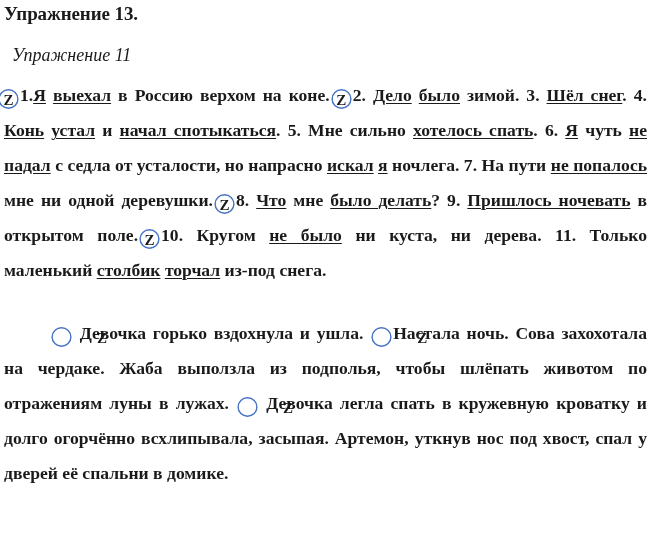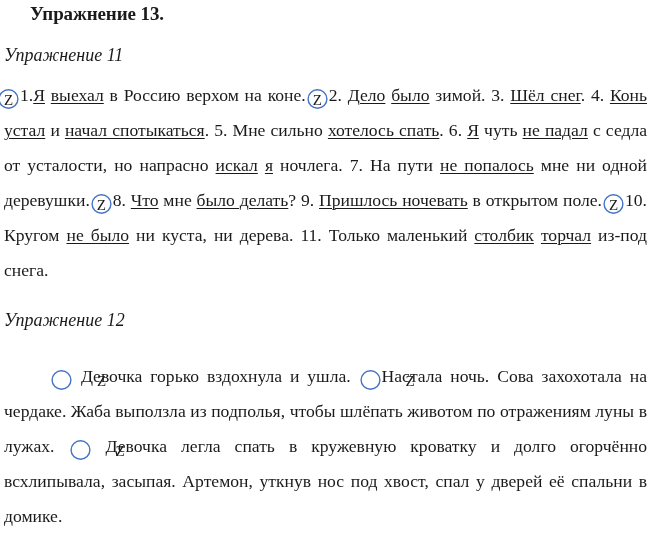--- a/index.html
+++ b/index.html
@@ -22,55 +22,55 @@
     box-sizing: border-box;
     padding: 0 4px 0 2px;
   }
 
   
   .header-row {
     display: flex;
     align-items: baseline;
     justify-content: space-between;
     padding: 3px 2px 0 2px;
-    margin-left: 26px;
   }
   .doc-title {
     font-size: 19px;
     font-weight: bold;
     letter-spacing: -0.1px;
     white-space: nowrap;
   }
   .copyright {
     font-size: 17px;
     font-weight: normal;
     white-space: nowrap;
     padding-right: 2px;
   }
 
   
   .sub-head {
     font-size: 18px;
     font-style: italic;
-    margin: 0;
+    margin: 8px;
     padding: 0 0 0 2px;
     white-space: nowrap;
   }
   .sub-head-11 { margin-top: 20px; }
   .sub-head-12 { margin-top: 22px; }
 
   
   .para {
     font-size: 17.6px;
     line-height: 35px;
     text-align: justify;
     text-justify: inter-word;
     margin: 0;
     padding: 0 0 0 2px;
     hyphens: none;
+    font-weight: bold;
   }
   .para-1 {
     margin-top: 12px;
   }
   .para-2 {
     margin-top: 28px;
     text-indent: 46px;
   }
   
   .para-1 { text-align-last: auto; }
@@ -124,21 +124,20 @@
   <div class="para para-1"><span class="zmark clipped"><svg viewBox="0 0 21 20" aria-hidden="true">
           <ellipse cx="10.5" cy="10" rx="9.4" ry="9.2" fill="none" stroke="#4472c4" stroke-width="1.4"></ellipse>
         </svg><span class="zglyph">Z</span></span>1.<u class="mark">Я</u> <u class="mark">выехал</u> в Россию верхом на коне.<span class="zmark"><svg viewBox="0 0 21 20" aria-hidden="true">
           <ellipse cx="10.5" cy="10" rx="9.4" ry="9.2" fill="none" stroke="#4472c4" stroke-width="1.4"></ellipse>
         </svg><span class="zglyph">Z</span></span>2. <u class="mark">Дело</u> <u class="mark">было</u> зимой. 3. <u class="mark">Шёл снег</u>. 4. <u class="mark">Конь</u> <u class="mark">устал</u> и <u class="mark">начал спотыкаться</u>. 5. Мне сильно <u class="mark">хотелось спать</u>. 6. <u class="mark">Я</u> чуть <u class="mark">не падал</u> с седла от усталости, но напрасно <u class="mark">искал</u> <u class="mark">я</u> ночлега. 7. На пути <u class="mark">не попалось</u> мне ни одной деревушки.<span class="zmark"><svg viewBox="0 0 21 20" aria-hidden="true">
           <ellipse cx="10.5" cy="10" rx="9.4" ry="9.2" fill="none" stroke="#4472c4" stroke-width="1.4"></ellipse>
         </svg><span class="zglyph">Z</span></span>8. <u class="mark">Что</u> мне <u class="mark">было делать</u>? 9. <u class="mark">Пришлось ночевать</u> в открытом поле.<span class="zmark"><svg viewBox="0 0 21 20" aria-hidden="true">
           <ellipse cx="10.5" cy="10" rx="9.4" ry="9.2" fill="none" stroke="#4472c4" stroke-width="1.4"></ellipse>
         </svg><span class="zglyph">Z</span></span>10. Кругом <u class="mark">не было</u> ни куста, ни дерева. 11. Только маленький <u class="mark">столбик</u> <u class="mark">торчал</u> из-под снега.</div>
 
-  <div class="sub-head sub-head-12">Упражнение 12</div>
 
   <div class="para para-2"><span class="zmark"><svg viewBox="0 0 21 20" aria-hidden="true">
           <ellipse cx="10.5" cy="10" rx="9.4" ry="9.2" fill="none" stroke="#4472c4" stroke-width="1.4"></ellipse>
         </svg><span class="zglyph">Z</span></span> Девочка горько вздохнула и ушла.  <span class="zmark"><svg viewBox="0 0 21 20" aria-hidden="true">
           <ellipse cx="10.5" cy="10" rx="9.4" ry="9.2" fill="none" stroke="#4472c4" stroke-width="1.4"></ellipse>
         </svg><span class="zglyph">Z</span></span>Настала ночь. Сова захохотала на чердаке. Жаба выползла из подполья, чтобы шлёпать животом по отражениям луны в лужах. <span class="zmark"><svg viewBox="0 0 21 20" aria-hidden="true">
           <ellipse cx="10.5" cy="10" rx="9.4" ry="9.2" fill="none" stroke="#4472c4" stroke-width="1.4"></ellipse>
         </svg><span class="zglyph">Z</span></span> Девочка легла спать в кружевную кроватку и долго огорчённо всхлипывала, засыпая. Артемон, уткнув нос под хвост, спал у дверей её спальни в домике.</div>
 
 </div>

